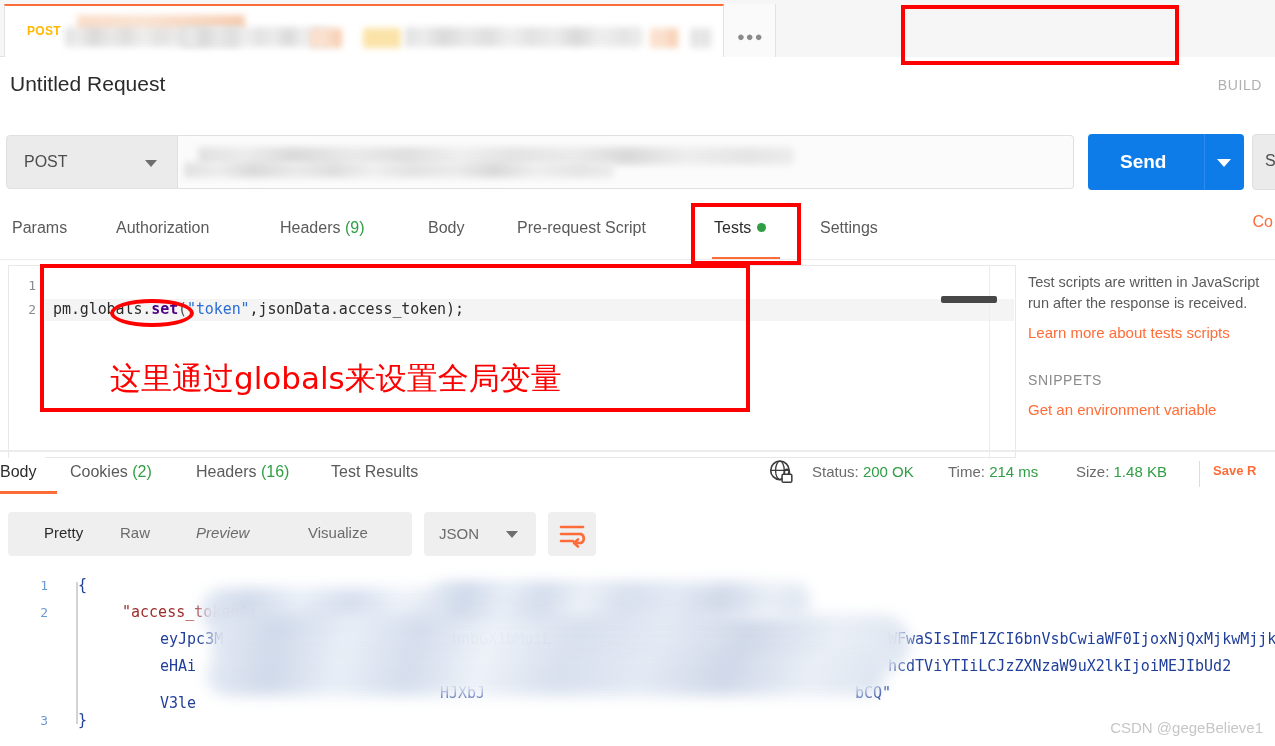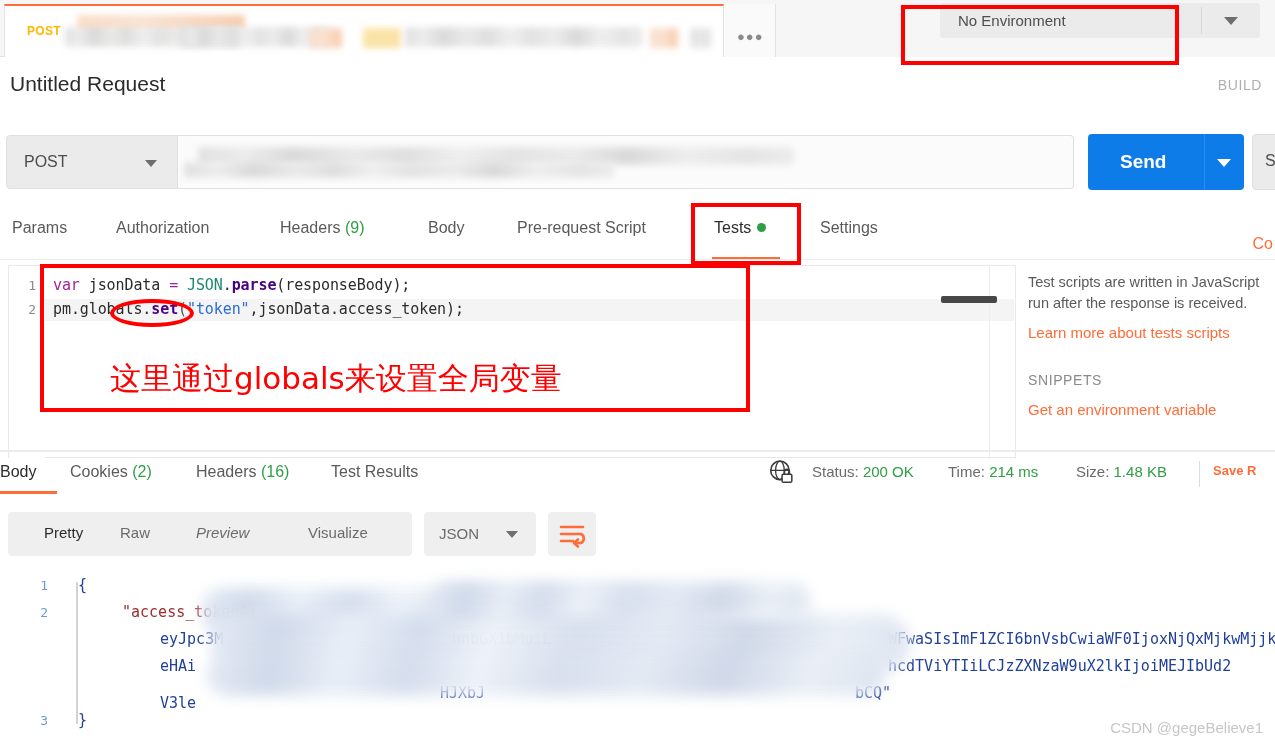--- a/index.html
+++ b/index.html
@@ -107,21 +107,21 @@
   .rt {
     position: absolute; top: 14px; font-size: 16px; color: #5a5a5a; white-space: nowrap;
   }
   .rt .cnt { color: #2f9e44; }
   .rt.active { color: #2b2b2b; }
   .rt .dot {
     display: inline-block; width: 9px; height: 9px; border-radius: 50%;
     background: #2f9e44; margin-left: 6px; vertical-align: 1px;
   }
   .rt-underline { position: absolute; top: 52px; height: 3px; background: #ff6c37; }
-  .cookies-link { position: absolute; right: 2px; top: 235px; font-size: 16px; color: #ff6c37; white-space: nowrap; }
+  .cookies-link { position: absolute; right: 2px; top: 213px; font-size: 16px; color: #ff6c37; white-space: nowrap; }
   .reqtabs-border { position: absolute; left: 0; top: 259px; width: 1275px; height: 1px; background: #ececec; }
 
   
   .editor {
     position: absolute; left: 8px; top: 265px; width: 1008px; height: 193px;
     background: #fff; border: 1px solid #e8e8e8;
   }
   .gutter { position: absolute; left: 0; top: 0; width: 36px; height: 193px; background: #fff; }
   .gutter-line { position: absolute; left: 0; width: 36px; text-align: right; padding-right: 9px;
     font-family: "DejaVu Sans Mono", monospace; font-size: 13px; color: #8a8a8a; }
@@ -218,25 +218,20 @@
       <div class="blur-yellow" style="left:358px; top:22px; width:38px; height:20px;"></div>
       <div class="blur-band" style="left:400px; top:21px; width:238px; height:20px;"></div>
       <div class="blur-peach" style="left:645px; top:22px; width:28px; height:20px;"></div>
       <div class="blur-band" style="left:685px; top:22px; width:22px; height:20px;"></div>
     </div>
     <div class="tab-more">
       <span class="dots">●●●</span>
     </div>
     <div class="tabstrip-rest"></div>
 
-    <div class="env-wrap">
-      <span class="env-label">No Environment</span>
-      <span class="env-sep"></span>
-      <span class="env-caret"></span>
-    </div>
   </div>
 
   <div class="titlebar"></div>
   <div class="req-title">Untitled Request</div>
   <div class="build-lbl">BUILD</div>
 
   <div class="method-box">
     <span class="m-text">POST</span>
     <span class="m-caret"></span>
   </div>
@@ -265,21 +260,20 @@
   </div>
   <div class="cookies-link">Co</div>
   <div class="reqtabs-border"></div>
 
   <div class="editor">
     <div class="cur-line-hl" style="top:33px;"></div>
     <div class="gutter">
       <div class="gutter-line" style="top:12px;">1</div>
       <div class="gutter-line" style="top:36px;">2</div>
     </div>
-    <div class="code-line" style="top:10px;" id="cl1"><span class="cm-kw">var </span><span class="cm-var">jsonData </span><span class="cm-op">= </span><span class="cm-obj">JSON</span><span class="cm-var">.</span><span class="cm-prop">parse</span><span class="cm-var">(responseBody);</span></div>
     <div class="code-line" style="top:34px;" id="cl2"><span class="cm-var">pm</span><span class="cm-var">.</span><span class="cm-var">globals</span><span class="cm-var">.</span><span class="cm-prop">set</span><span class="cm-paren">(</span><span class="cm-str">"token"</span><span class="cm-var">,jsonData.access_token);</span></div>
     <div class="ed-vline"></div>
     <div class="ed-hscroll"></div>
   </div>
 
   <div class="helppanel">
     <div class="help-txt">Test scripts are written in JavaScript</div>
     <div class="help-txt">run after the response is received.</div>
     <div class="help-link">Learn more about tests scripts</div>
     <div class="snip-hdr">SNIPPETS</div>

